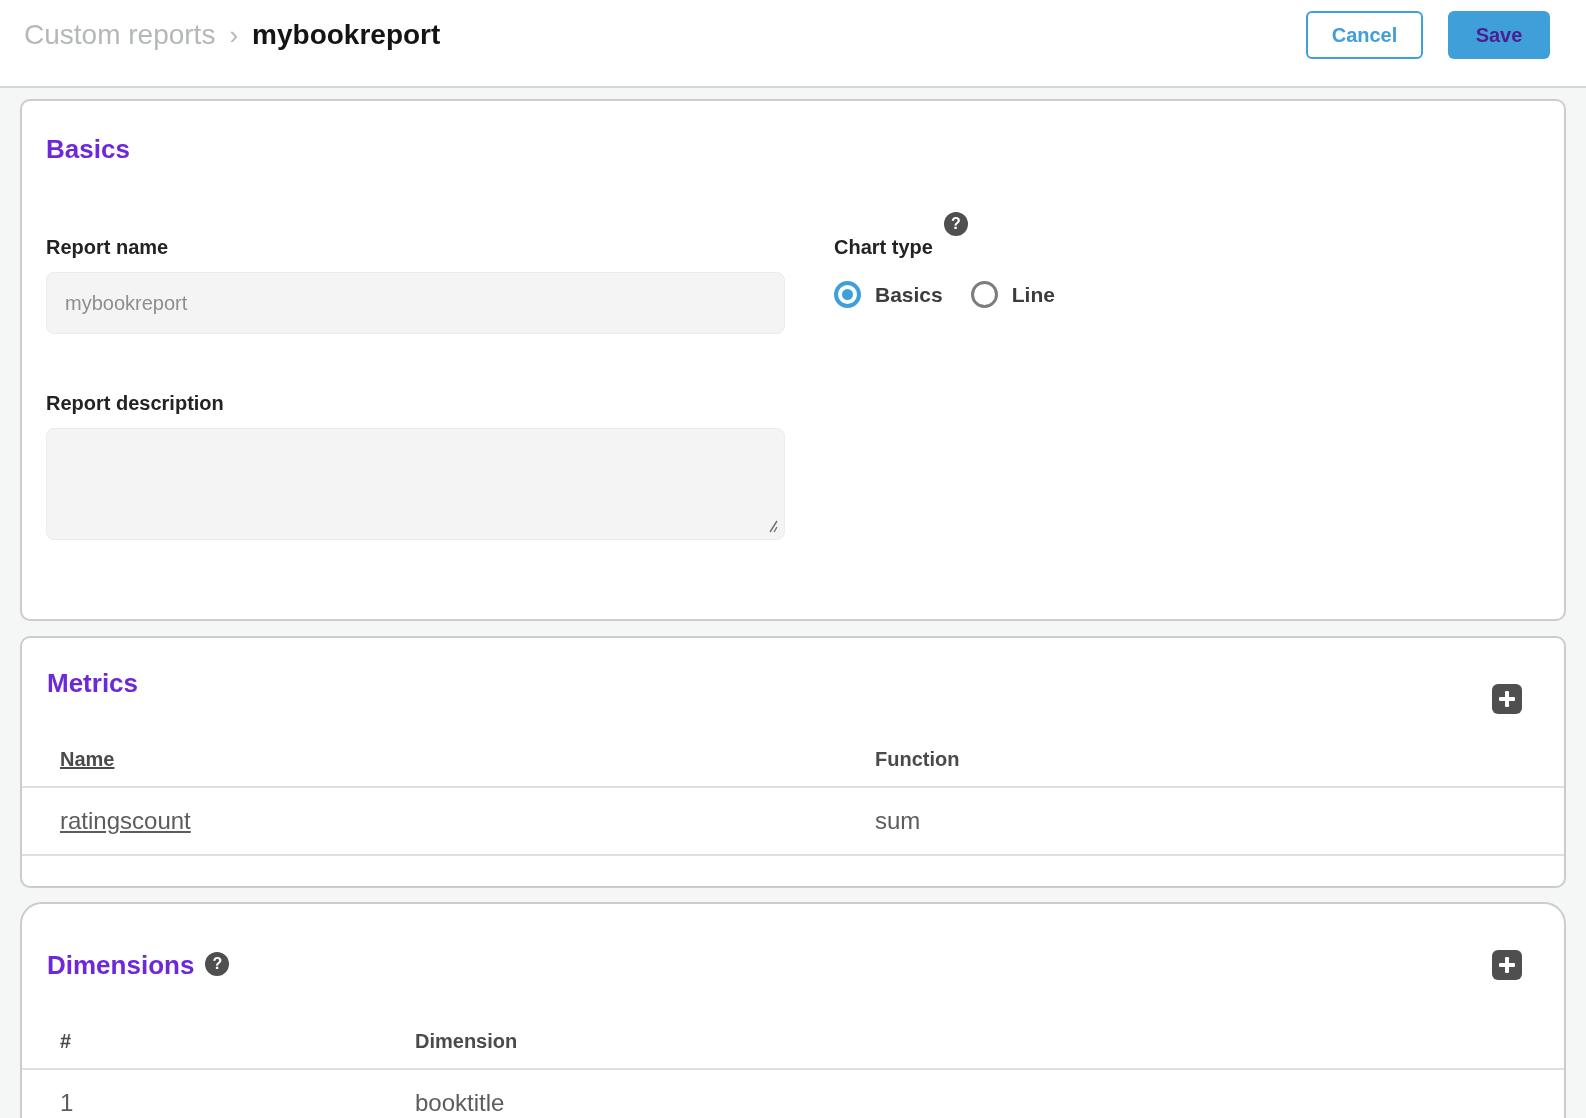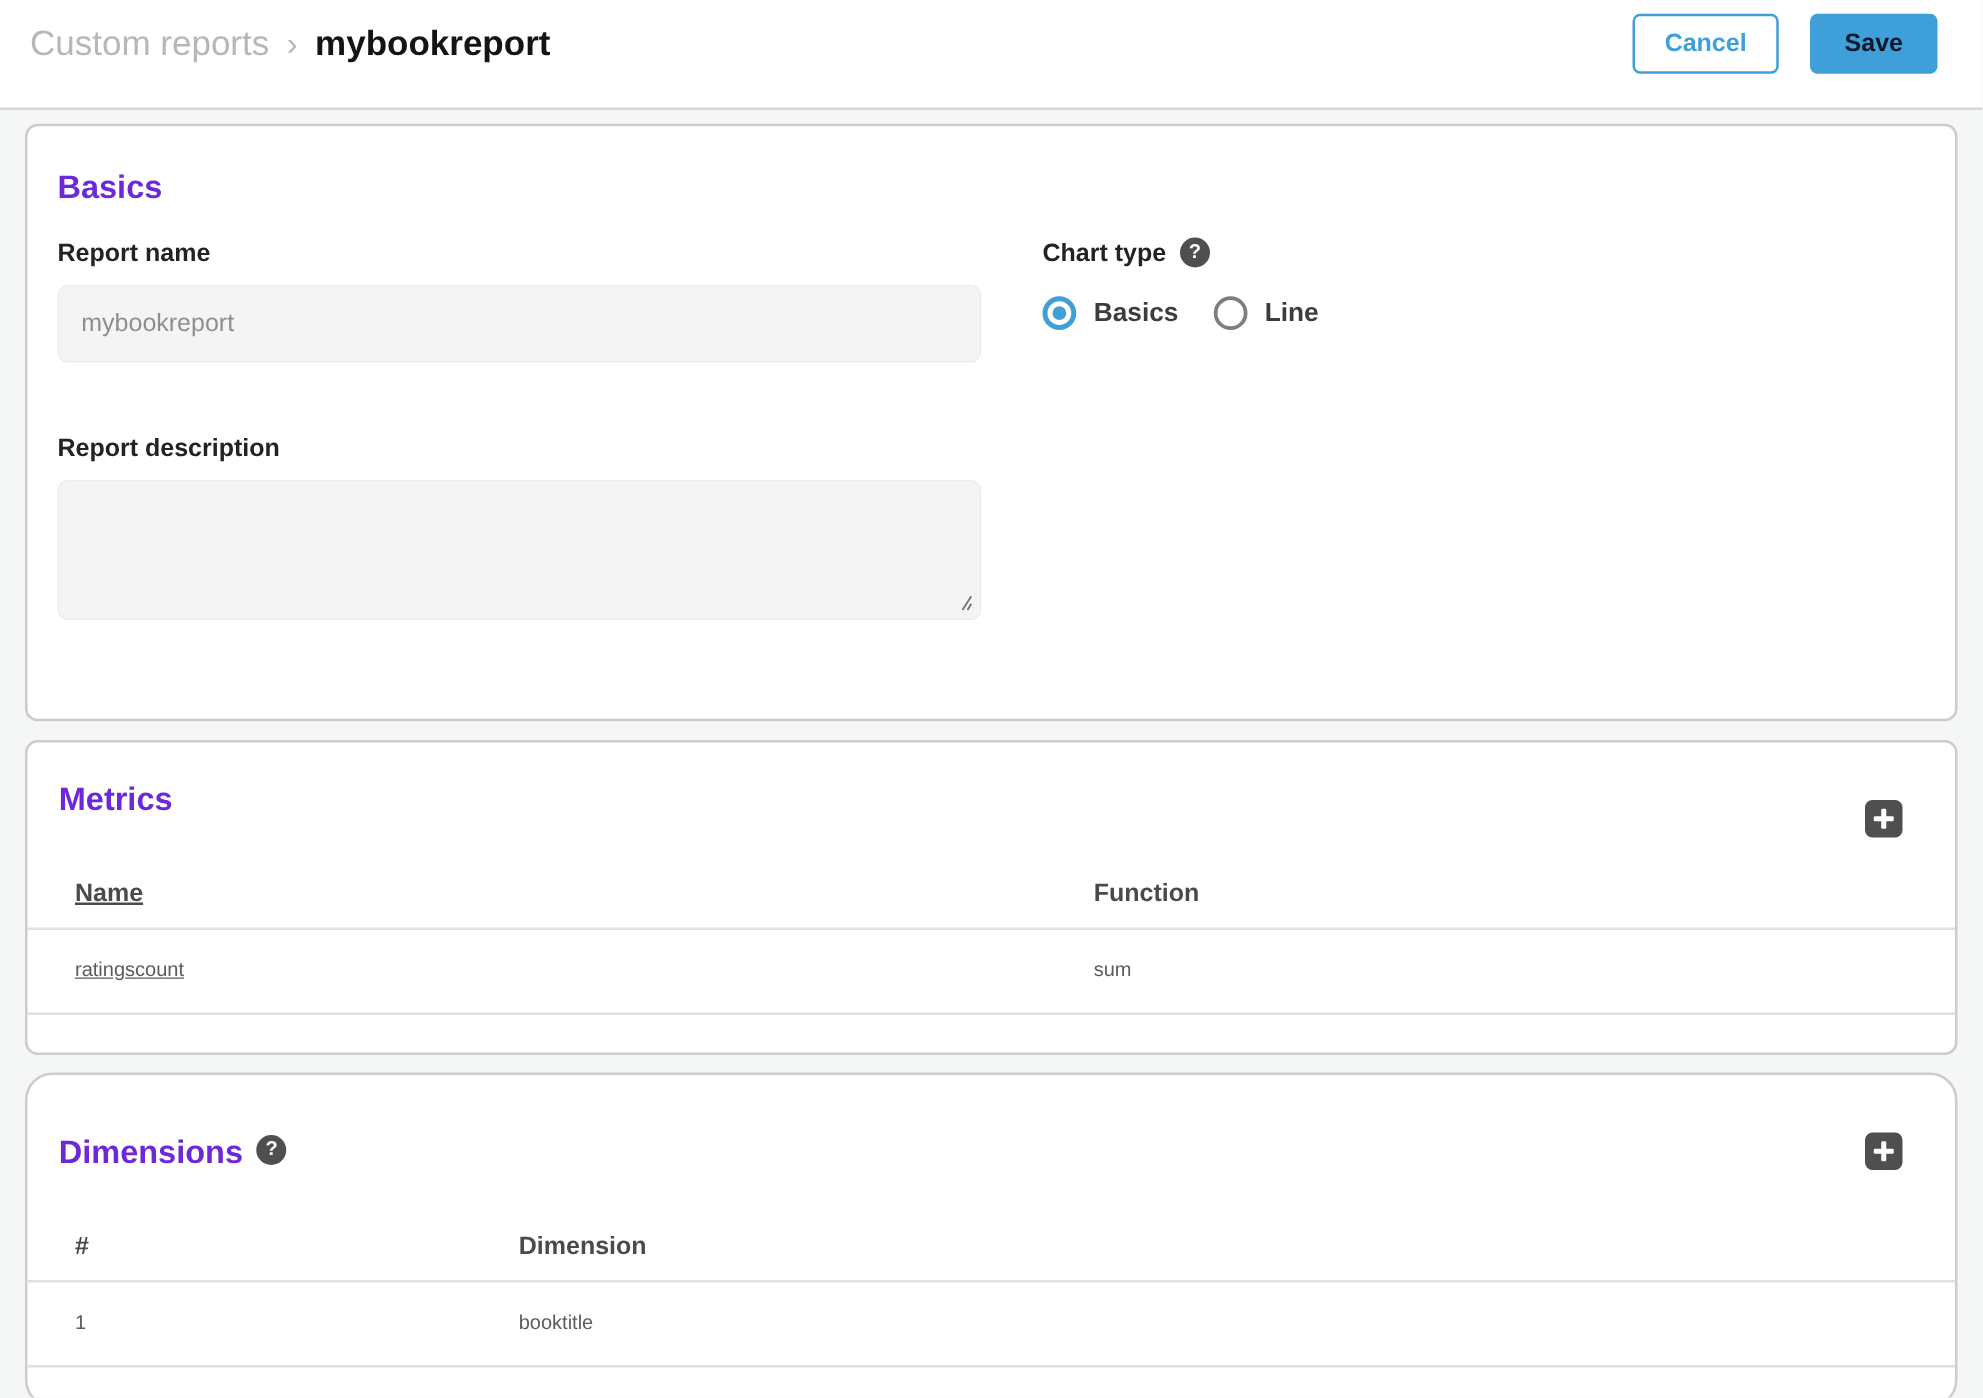--- a/index.html
+++ b/index.html
@@ -27,21 +27,21 @@
     height: 48px; border-radius: 6px; font-size: 20px; font-weight: 700;
     font-family: inherit; cursor: pointer; display: flex;
     align-items: center; justify-content: center;
   }
   .btn-cancel {
     width: 117px; background: #ffffff;
     border: 2px solid #3f9fd8; color: #3f9fd8; text-align: right;
   }
   .btn-save {
     width: 102px; background: #3f9fd8;
-    border: none; color: #0f172a; margin-left: 25px;
+    border: none; color: #4c1d95; margin-left: 25px;
   }
 
   
   .content { padding: 11px 20px 0 20px; }
   .card {
     background: #ffffff;
     border: 2px solid #cccccc;
     border-radius: 10px;
   }
   .card-basics { padding: 33px 24px 79px 24px; }
@@ -49,21 +49,21 @@
   .card-dimensions { margin-top: 14px; position: relative; padding-top: 46px; border-radius: 22px; }
 
   .section-title { font-size: 26px; font-weight: 700; color: #6d28d9; line-height: 30px; }
   .card-table .title-row { padding: 0 25px; }
   .title-row { display: flex; align-items: center; }
 
   
   .basics-grid { display: flex; margin-top: 27px; }
   .basics-left { width: 739px; }
   .basics-right { margin-left: 49px; flex: 1; }
-  .field-label { font-size: 20px; font-weight: 700; color: #232323; line-height: 24px; }
+  .field-label { font-size: 20px; font-weight: 700; color: #232323; line-height: 24px; margin-top: 44px; }
   .text-input {
     margin-top: 13px; width: 739px; height: 62px;
     background: #f4f4f4; border: 1px solid #ececec; border-radius: 8px;
     padding: 0 18px; font-size: 20px; color: #8e8e8e;
     font-family: inherit; outline: none; display: block;
   }
   .desc-label { margin-top: 57px; }
   .textarea-wrap { position: relative; margin-top: 13px; width: 739px; }
   .text-area {
     width: 739px; height: 112px; display: block;
@@ -113,21 +113,21 @@
   
   .table { margin-top: 34px; }
   .thead {
     display: flex; align-items: center; height: 56px; padding-left: 38px;
     border-bottom: 2px solid #e0e0e0;
     font-size: 20px; font-weight: 700; color: #4a4a4a;
   }
   .trow {
     display: flex; align-items: center; height: 68px; padding-left: 38px;
     border-bottom: 2px solid #e0e0e0;
-    font-size: 16px; color: #5c5c5c; cursor: pointer;
+    font-size: 24px; color: #5c5c5c; cursor: pointer;
   }
   .tfoot { height: 30px; }
   .m-col1 { width: 815px; flex: 0 0 auto; text-decoration: underline; }
   .d-col1 { width: 355px; flex: 0 0 auto; }
 </style>
 </head>
 <body>
 
 <header class="topbar">
   <nav class="crumbs">

